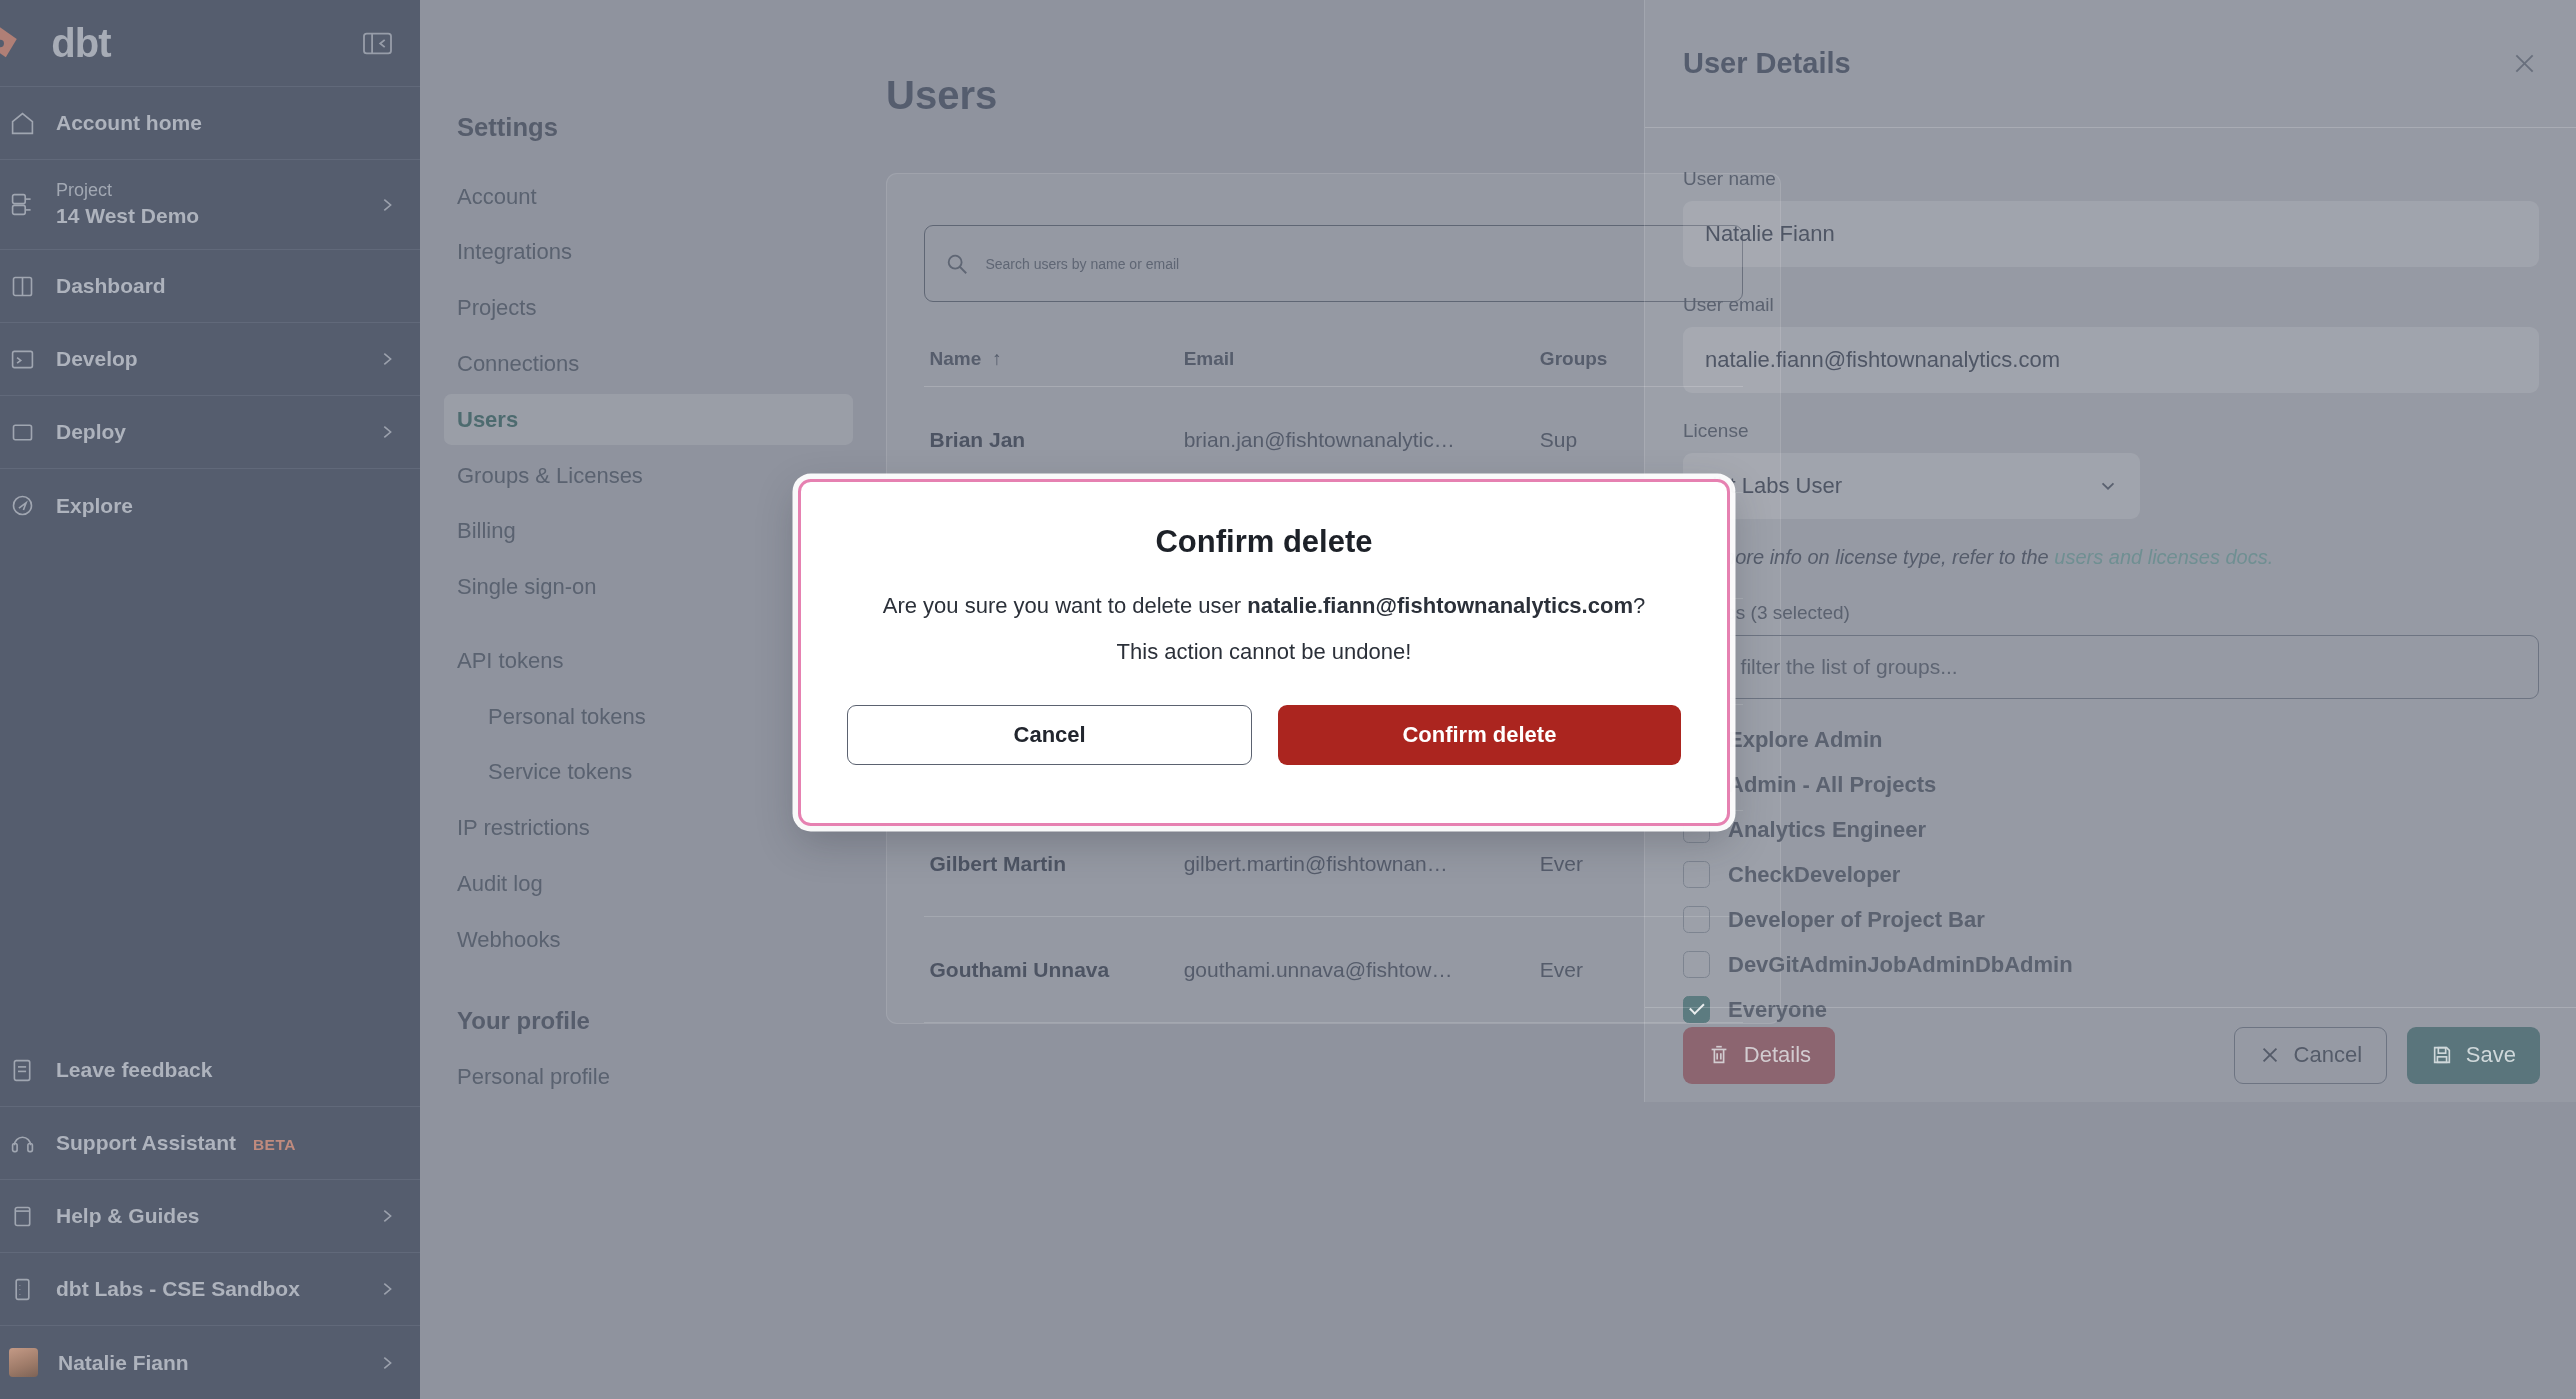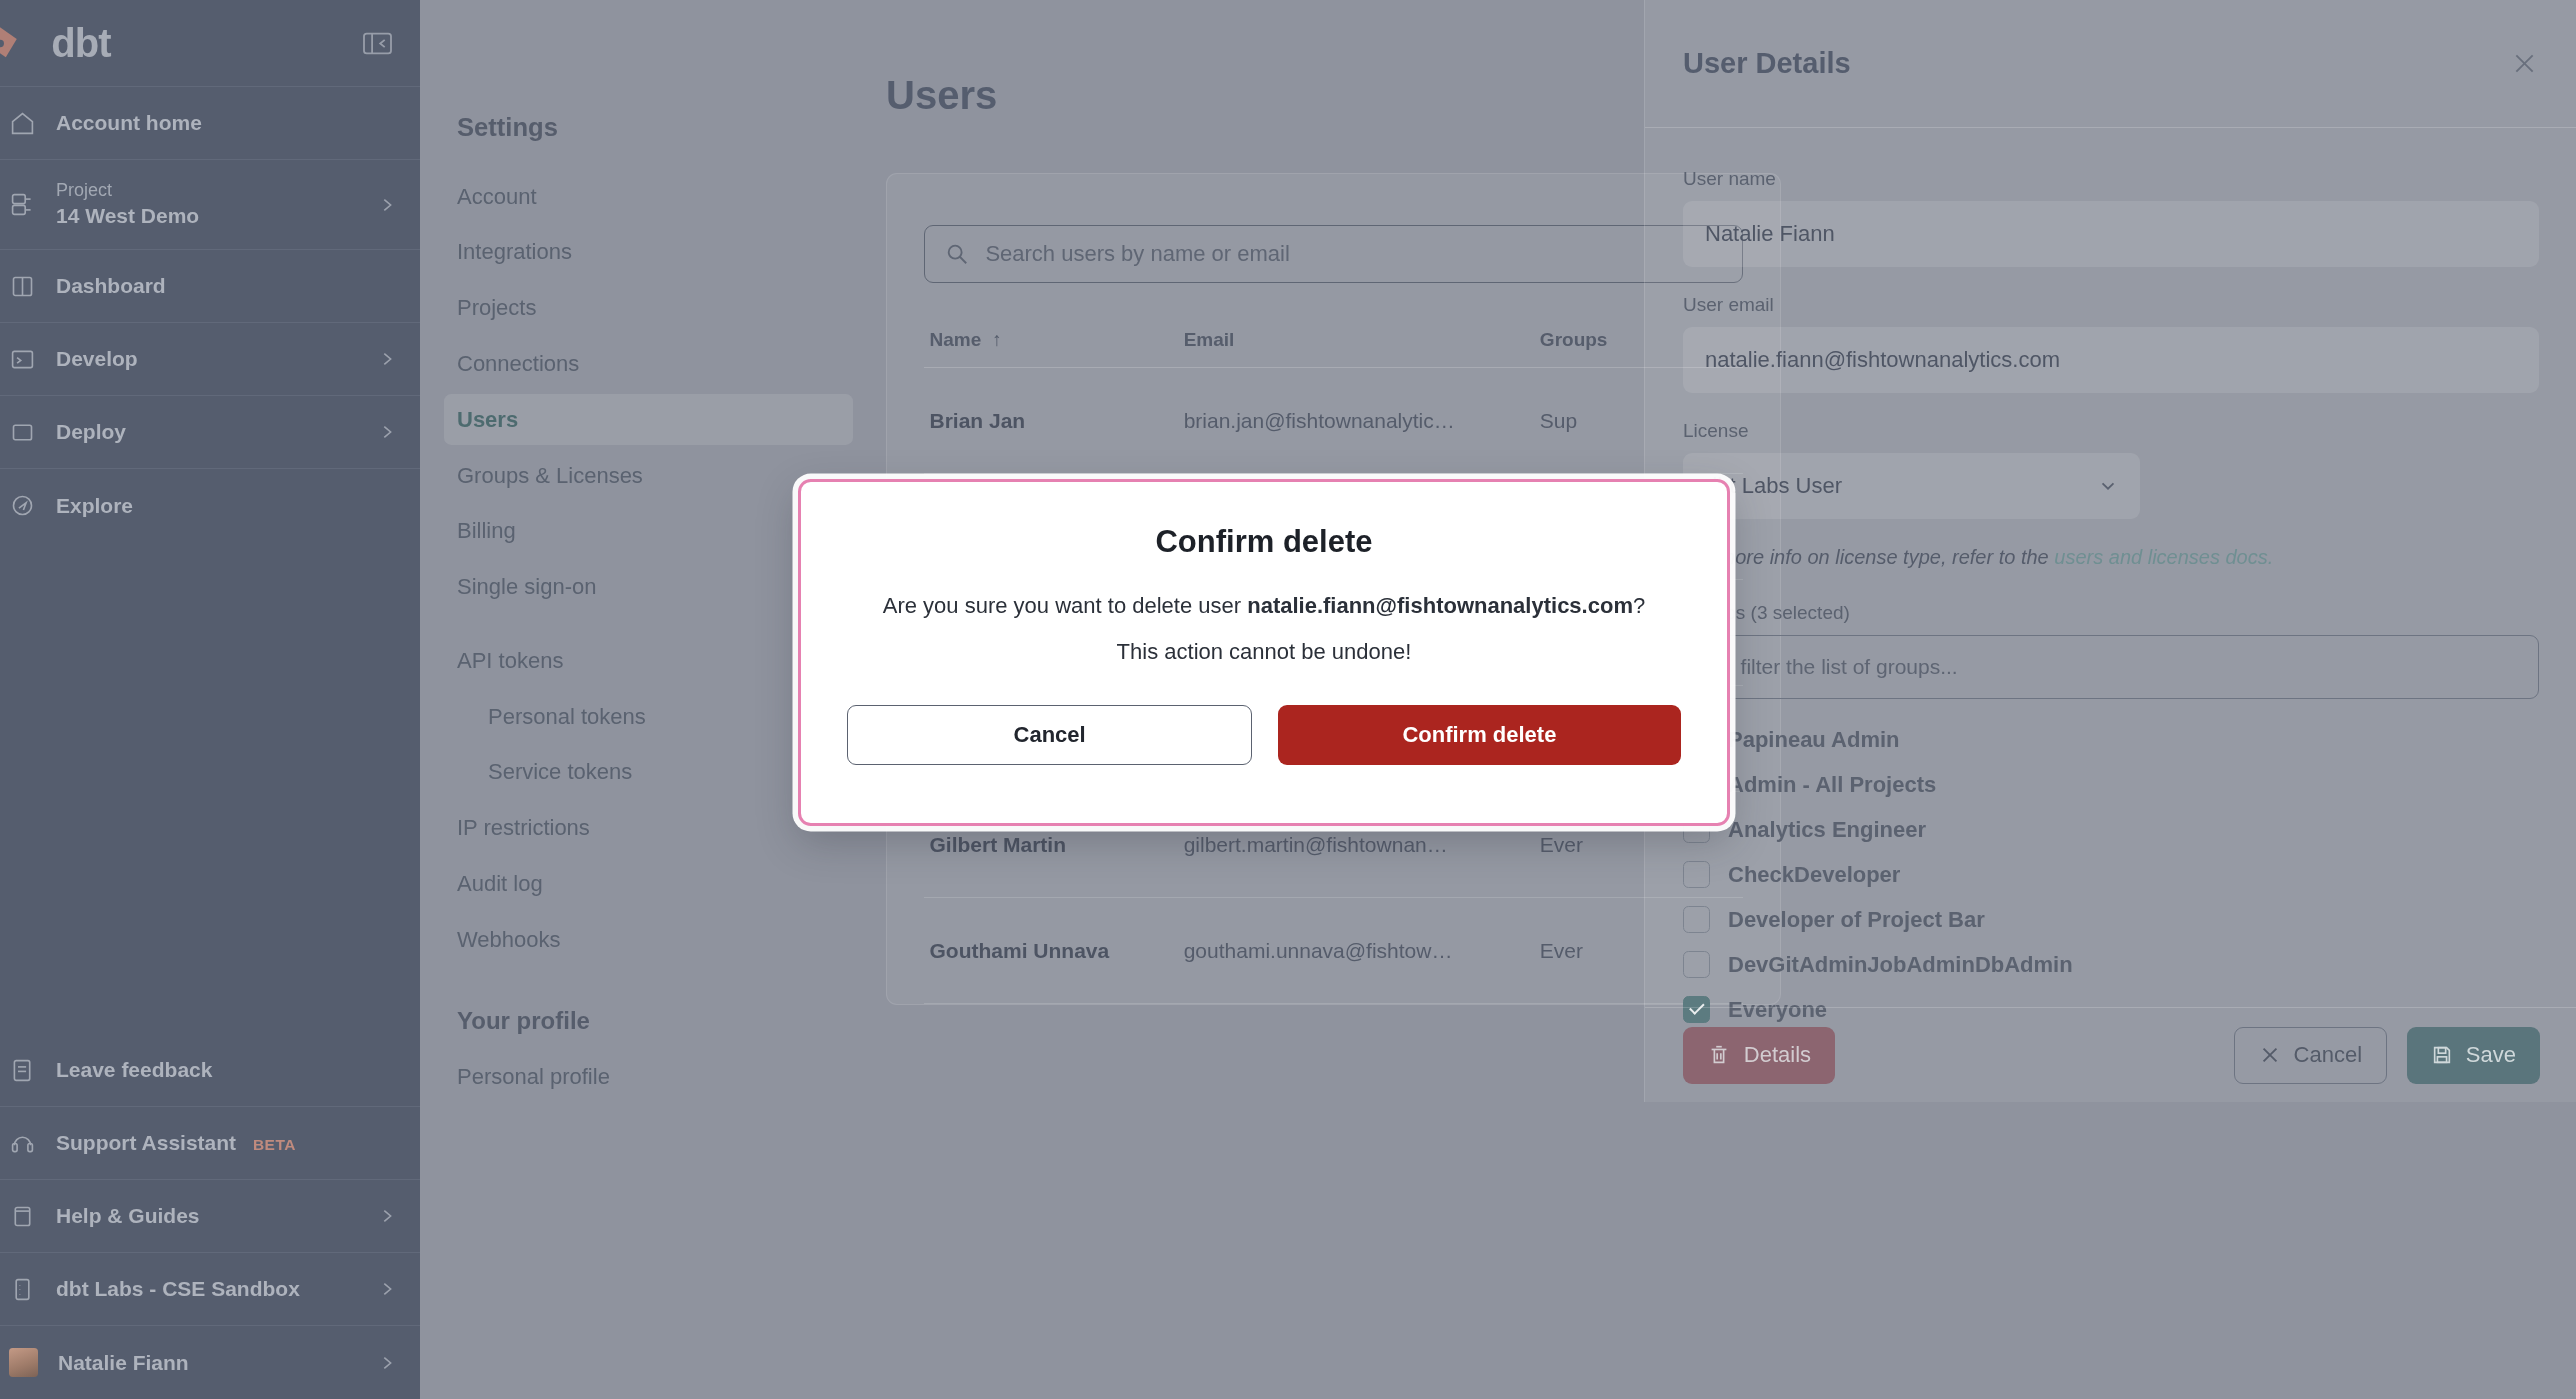--- a/index.html
+++ b/index.html
@@ -79,23 +79,23 @@
     width: 950px; height: 1399px; padding-top: 73px;
   }
   .page-title { font-size: 40px; font-weight: 700; color: #555d6e; margin: 0 0 55px 0; }
   .panel {
     background: rgba(255,255,255,.06);
     border: 0.9px solid rgba(255,255,255,.10);
     border-radius: 11px;
     width: 895px; padding: 51px 37px 0 37px;
   }
   .search-box {
-    height: 58px; border: 0.9px solid #5f6674; border-radius: 9px;
+    height: 77px; border: 0.9px solid #5f6674; border-radius: 9px;
     display: flex; align-items: center; gap: 16.4px; padding: 0 20px;
-    font-size: 22px; color: #5f6674; margin-bottom: 33px;
+    font-size: 14px; color: #5f6674; margin-bottom: 33px;
   }
   .tbl-head {
     display: flex; font-size: 19px; font-weight: 700; color: #565d6c;
     border-bottom: 0.9px solid rgba(255,255,255,.18);
     padding: 12.8px 0 16.4px 5.5px;
   }
   .c-name { width: 274px; display: flex; align-items: center; gap: 11px; }
   .c-email { width: 384px; }
   .c-group { width: 219px; }
   .tbl-row {
@@ -477,21 +477,21 @@
             <circle cx="10" cy="10" r="6"></circle>
               <line x1="14.5" y1="14.5" x2="21" y2="21"></line>
           </svg>
         </span>
         <span>filter the list of groups...</span>
       </div>
 
       <div class="grp-list">
         <div class="grp-row">
           <span class="cbox"></span>
-          <span class="grp-label">Papineau Admin</span>
+          <span class="grp-label">Explore Admin</span>
         </div>
         <div class="grp-row">
           <span class="cbox on"></span>
           <span class="grp-label">Admin - All Projects</span>
         </div>
         <div class="grp-row">
           <span class="cbox"></span>
           <span class="grp-label">Analytics Engineer</span>
         </div>
         <div class="grp-row">

